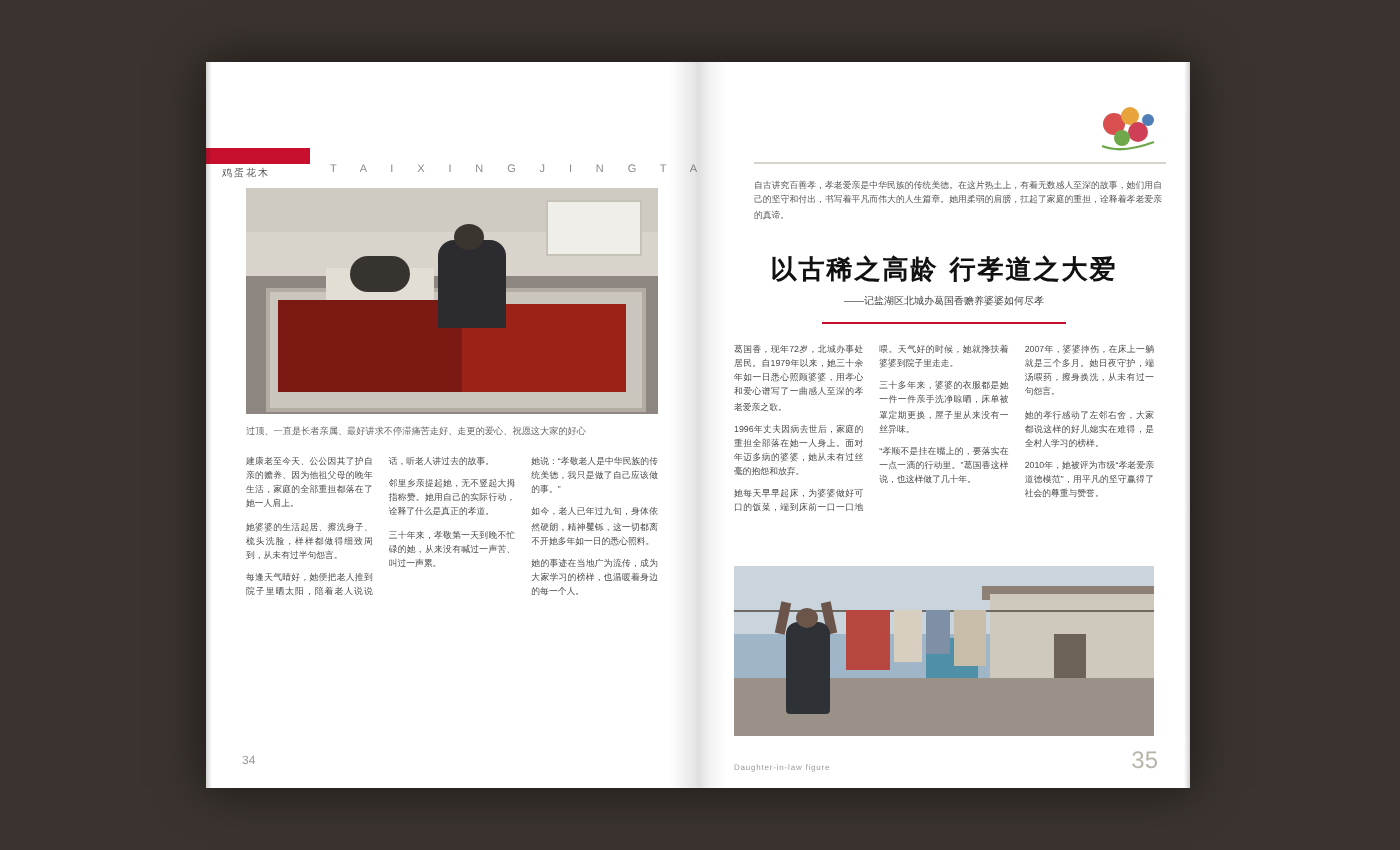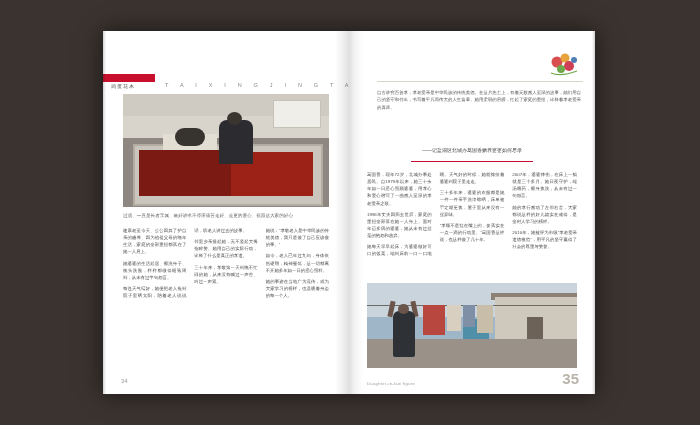--- a/index.html
+++ b/index.html
@@ -81,21 +81,21 @@
   .pr-c1{position:absolute;left:56px;top:22px;width:22px;height:30px;background:#b8483f;}
   .pr-c2{position:absolute;left:80px;top:22px;width:14px;height:26px;background:#d8cfc0;}
   .pr-c3{position:absolute;left:96px;top:22px;width:12px;height:22px;background:#7f8fa6;}
   .pr-c4{position:absolute;left:110px;top:22px;width:16px;height:28px;background:#c7bda9;}
   .pr-woman{position:absolute;left:26px;top:28px;width:22px;height:46px;background:#2e3135;border-radius:6px 6px 2px 2px;}
   .pr-whead{position:absolute;left:31px;top:21px;width:11px;height:10px;background:#6b554a;border-radius:50%;}
   .pr-arm1{position:absolute;left:22px;top:18px;width:5px;height:16px;background:#6b554a;transform:rotate(12deg);}
   .pr-arm2{position:absolute;left:45px;top:18px;width:5px;height:16px;background:#6b554a;transform:rotate(-12deg);}
 
   .foot-en{position:absolute;left:18px;bottom:8px;font-size:4px;color:#9a9a9a;letter-spacing:.4px;}
-  .pg-num-r{position:absolute;right:16px;bottom:7px;font-size:15px;color:#b9b4aa;font-weight:bold;}
+  .pg-num-r{position:absolute;right:16px;bottom:7px;font-size:12px;color:#b9b4aa;font-weight:normal;}
 </style>
 </head>
 <body>
 
 <div id="stage">
 
   <div class="spread">
 
     <div class="page left">
       <div class="edge-l"></div>
@@ -142,20 +142,21 @@
         <circle cx="22" cy="9" r="4.5" fill="#e8a33d"></circle>
         <circle cx="26" cy="17" r="5" fill="#cf3f55"></circle>
         <circle cx="18" cy="20" r="4" fill="#6fa84b"></circle>
         <circle cx="31" cy="11" r="3" fill="#4f7fb5"></circle>
         <path d="M8 24 Q18 28 34 22" stroke="#6fa84b" stroke-width="1.2" fill="none"></path>
       </svg>
 
       <div class="r-rule"></div>
       <div class="r-kicker">自古讲究百善孝，孝老爱亲是中华民族的传统美德。在这片热土上，有着无数感人至深的故事，她们用自己的坚守和付出，书写着平凡而伟大的人生篇章。她用柔弱的肩膀，扛起了家庭的重担，诠释着孝老爱亲的真谛。</div>
 
+      <div class="r-title">以古稀之高龄 行孝道之大爱</div>
       <div class="r-sub">——记盐湖区北城办葛国香赡养婆婆如何尽孝</div>
       <div class="r-redline"></div>
 
       <div class="cols-r">
         <p>葛国香，现年72岁，北城办事处居民。自1979年以来，她三十余年如一日悉心照顾婆婆，用孝心和爱心谱写了一曲感人至深的孝老爱亲之歌。</p>
         <p>1996年丈夫因病去世后，家庭的重担全部落在她一人身上。面对年迈多病的婆婆，她从未有过丝毫的抱怨和放弃。</p>
         <p>她每天早早起床，为婆婆做好可口的饭菜，端到床前一口一口地喂。天气好的时候，她就搀扶着婆婆到院子里走走。</p>
         <p>三十多年来，婆婆的衣服都是她一件一件亲手洗净晾晒，床单被罩定期更换，屋子里从来没有一丝异味。</p>
         <p>“孝顺不是挂在嘴上的，要落实在一点一滴的行动里。”葛国香这样说，也这样做了几十年。</p>
         <p>2007年，婆婆摔伤，在床上一躺就是三个多月。她日夜守护，端汤喂药，擦身换洗，从未有过一句怨言。</p>

